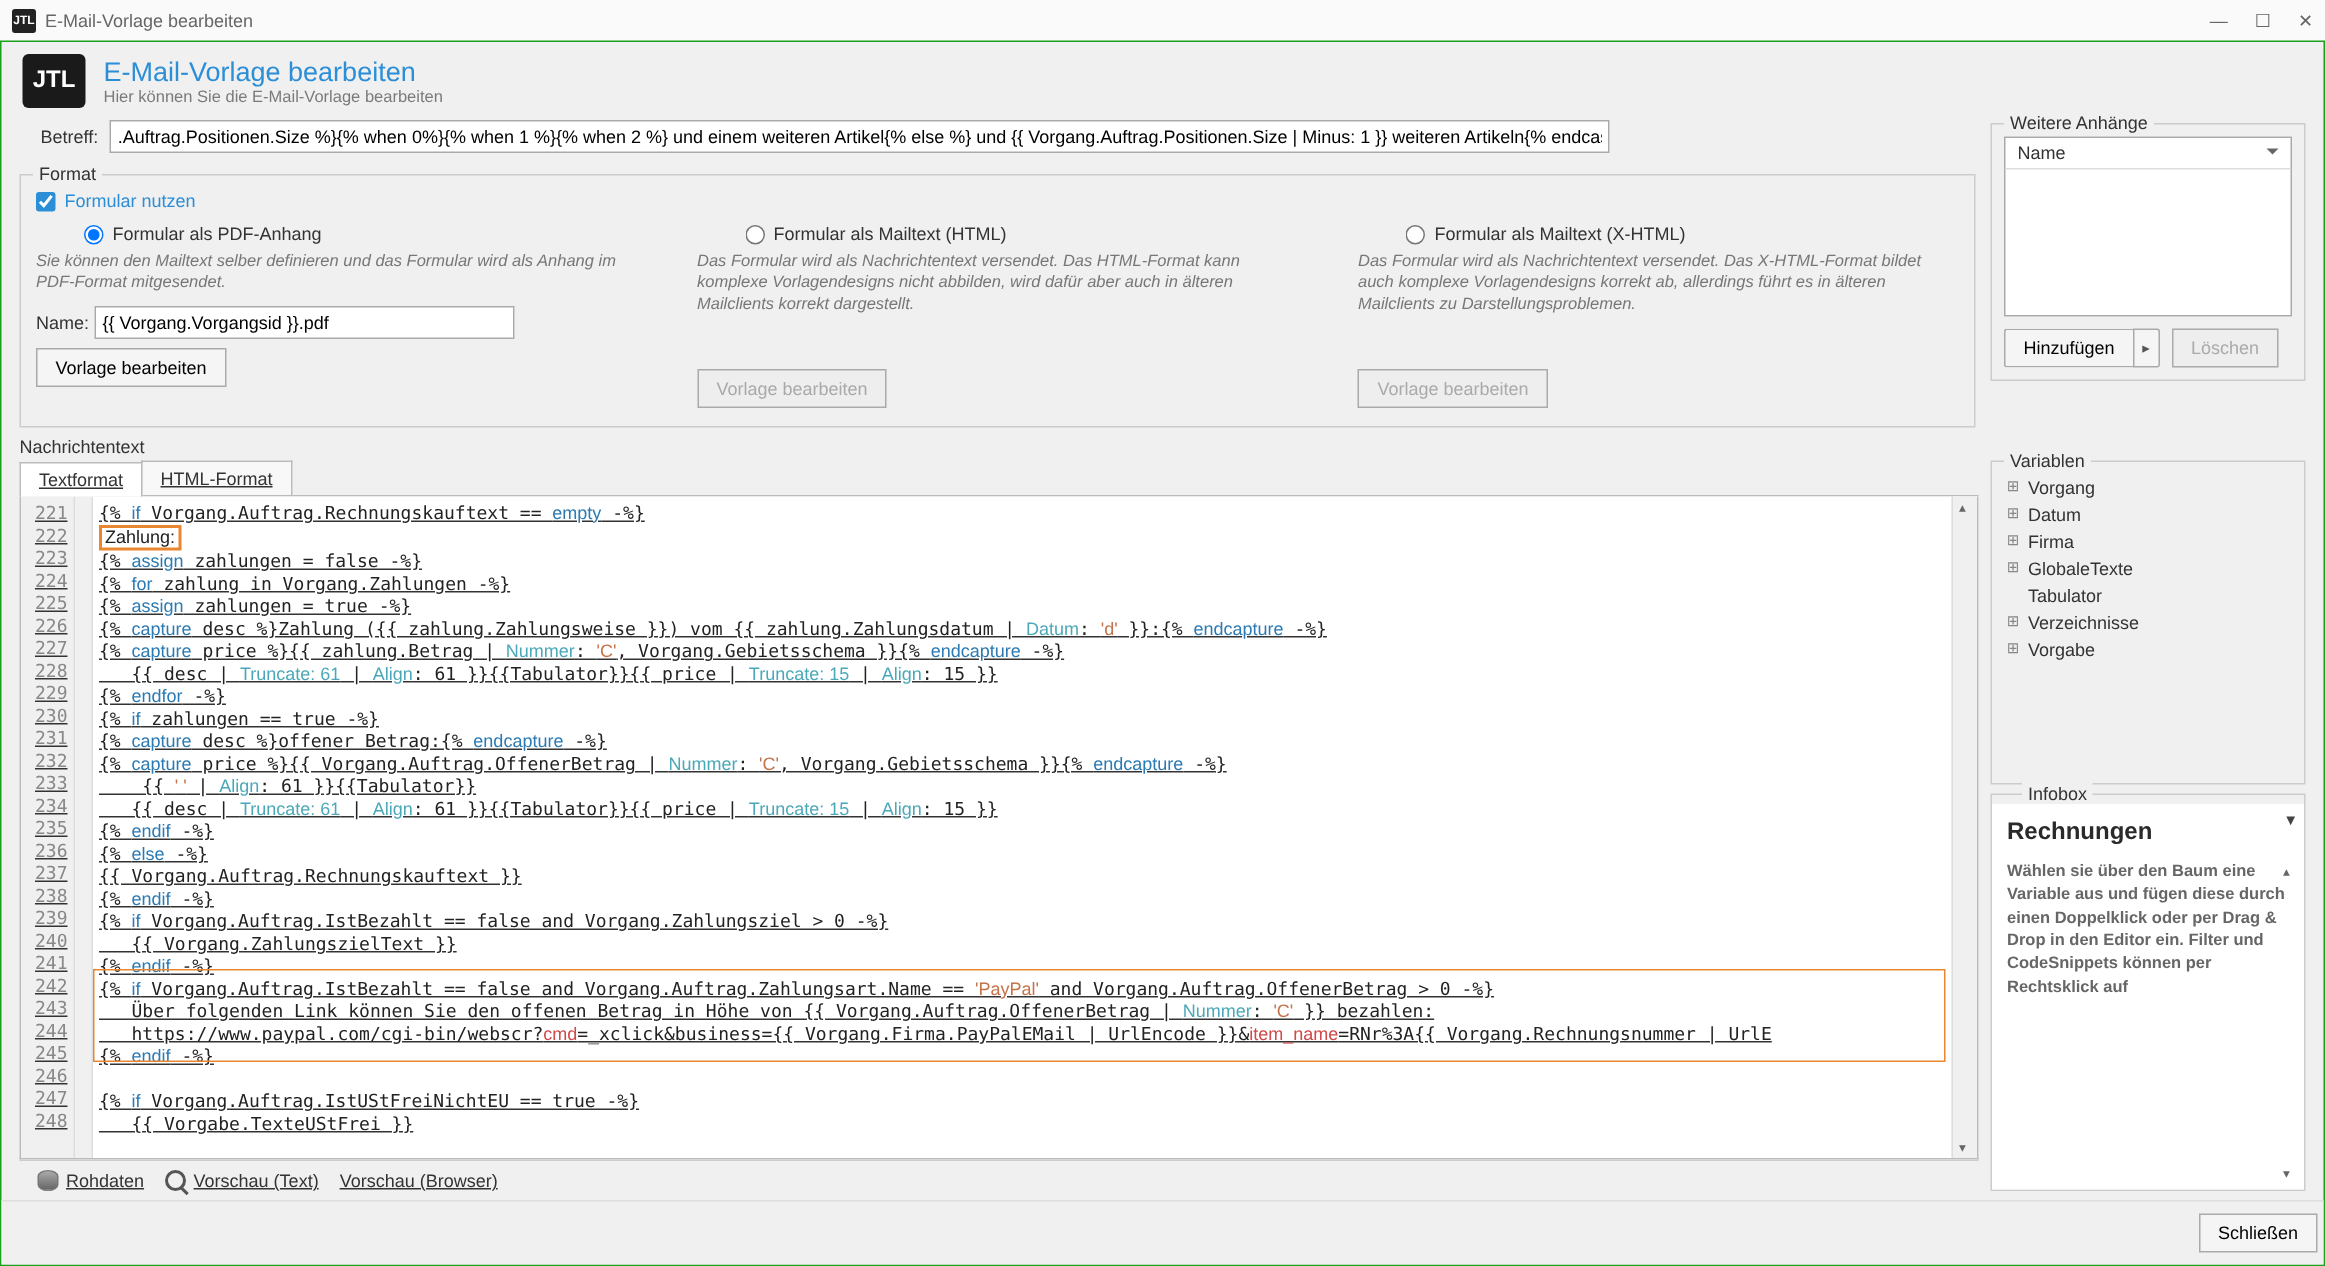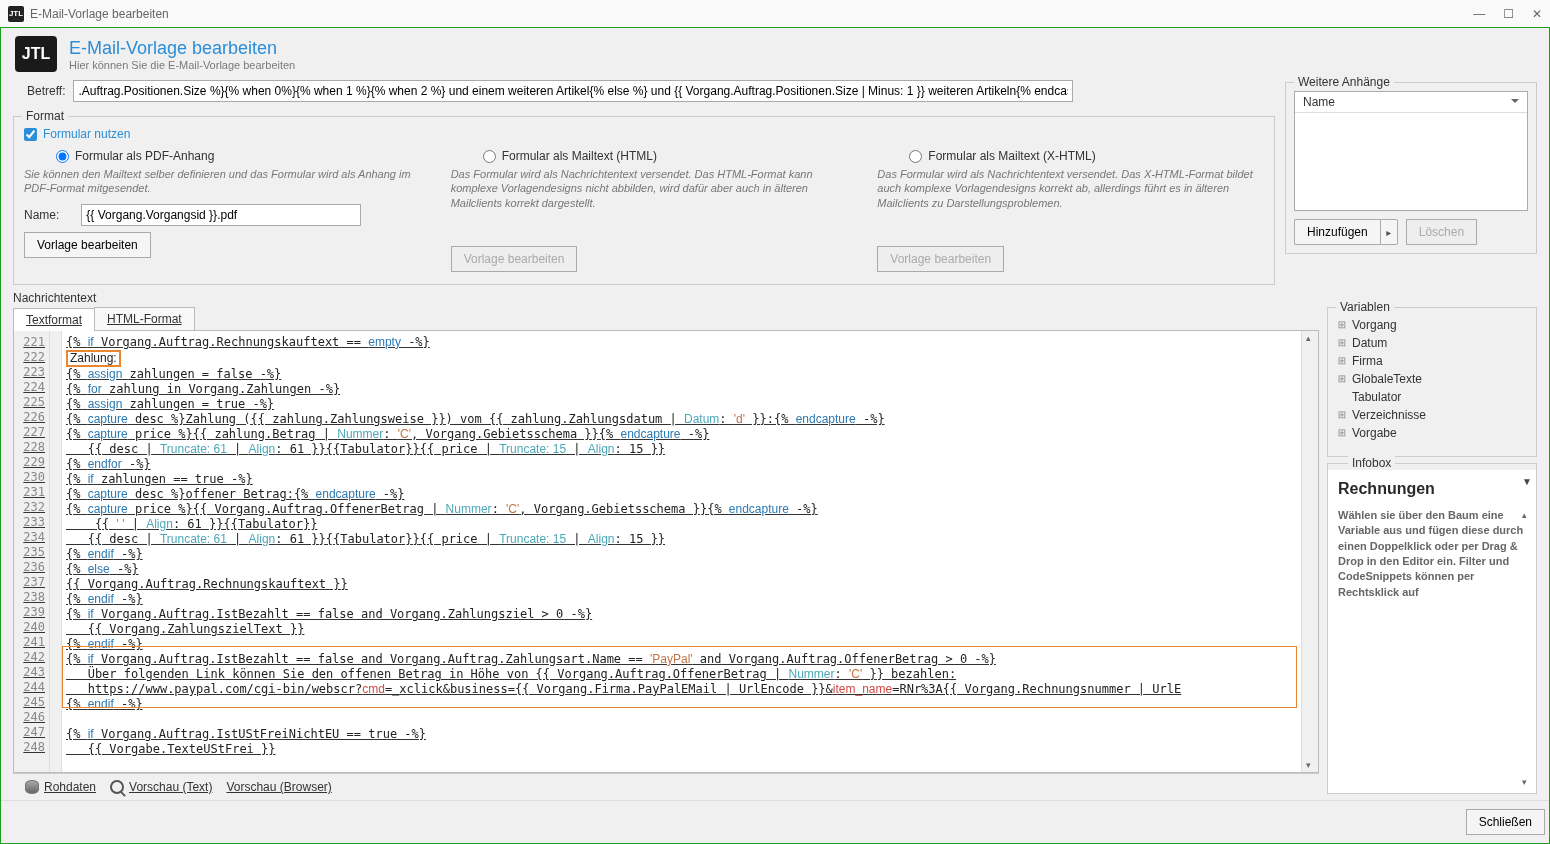--- a/index.html
+++ b/index.html
@@ -17,33 +17,33 @@
 .logo { width: 42px; height: 36px; background: #1a1a1a; color: #fff; font-weight: bold; font-size: 16px; display:flex; align-items:center; justify-content:center; border-radius: 4px; margin-right: 12px;}
 .header-text h1 { font-size: 18px; color: #2b8ed6; font-weight: 400; }
 .header-text p { font-size: 11px; color: #7a7a7a; }
 
 .subject-row { display:flex; align-items:center; padding: 4px 14px 8px; gap: 8px;}
 .subject-row label { color:#333; }
 .subject-row input { flex: 0 0 auto; width: 1000px; height: 22px; border: 1px solid #aaa; padding: 0 4px; font-size:12px; background:#fff;}
 
 .main-split { display:flex; padding: 0 12px; gap:10px;}
 .left-col { flex: 1; }
-.right-col { width: 252px; }
+.right-col { width: 210px; }
 
 .groupbox { border: 1px solid #ccc; padding: 10px 10px 12px; position: relative; margin-top: 6px; background:#f0f0f0;}
 .groupbox-title { position: absolute; top: -8px; left: 8px; background: #f0f0f0; padding: 0 4px; font-size:12px; color:#333;}
 
 .checkbox-row { display:flex; align-items:center; gap:6px; margin-bottom:8px; color:#2b8ed6; }
 .checkbox-row input { accent-color:#2b8ed6;}
 
 .radio-row { display:flex; gap: 40px; }
 .radio-col { flex:1 1 0; min-width:0; }
 .radio-opt { display:flex; align-items:center; gap:6px; margin-bottom:4px; color:#333;padding-left:32px;}
 .radio-desc { font-size:11px; color:#777; font-style:italic; line-height:1.3; margin-bottom: 8px;}
-.name-row { display:flex; align-items:center; gap:22px; margin: 6px 0;}
+.name-row { display:flex; align-items:center; gap:4px; margin: 6px 0;}
 .name-row input { width: 280px; height:22px; border:1px solid #aaa; padding:0 4px; font-size:12px;}
 .btn { height:26px; border:1px solid #aaa; background:#f5f5f5; padding:0 12px; cursor:pointer; font-size:12px;}
 .btn.disabled { color:#aaa; background:#eee; cursor:default;}
 
 .attach-list { border:1px solid #aaa; background:#fff; height: 120px; margin-bottom:8px; }
 .attach-header { border-bottom:1px solid #ddd; padding:3px 8px; position:relative;}
 .attach-header::after { content:''; position:absolute; right:8px; top:7px; border:4px solid transparent; border-top-color:#666;}
 .attach-btns { display:flex; gap:8px;}
 .btn-split { display:flex;}
 .btn-split .main { border-right:none; border-radius:2px 0 0 2px;}
@@ -237,21 +237,21 @@
               <span class="icon-mag"></span>
               <span>Vorschau (Text)</span>
             </div>
           <div class="bt">
               <span>Vorschau (Browser)</span>
             </div>
         </div>
       </div>
 
       <div class="side-panel">
-        <div class="side-group" style="flex:0 0 auto; height:150px;">
+        <div class="side-group" style="flex:0 0 auto; height:216px;">
           <span class="side-group-title">Variablen</span>
           <div class="tree" id="tree">
               <div class="tree-item ">Vorgang</div>
               <div class="tree-item ">Datum</div>
               <div class="tree-item ">Firma</div>
               <div class="tree-item ">GlobaleTexte</div>
               <div class="tree-item leaf">Tabulator</div>
               <div class="tree-item ">Verzeichnisse</div>
               <div class="tree-item ">Vorgabe</div>
             </div>

